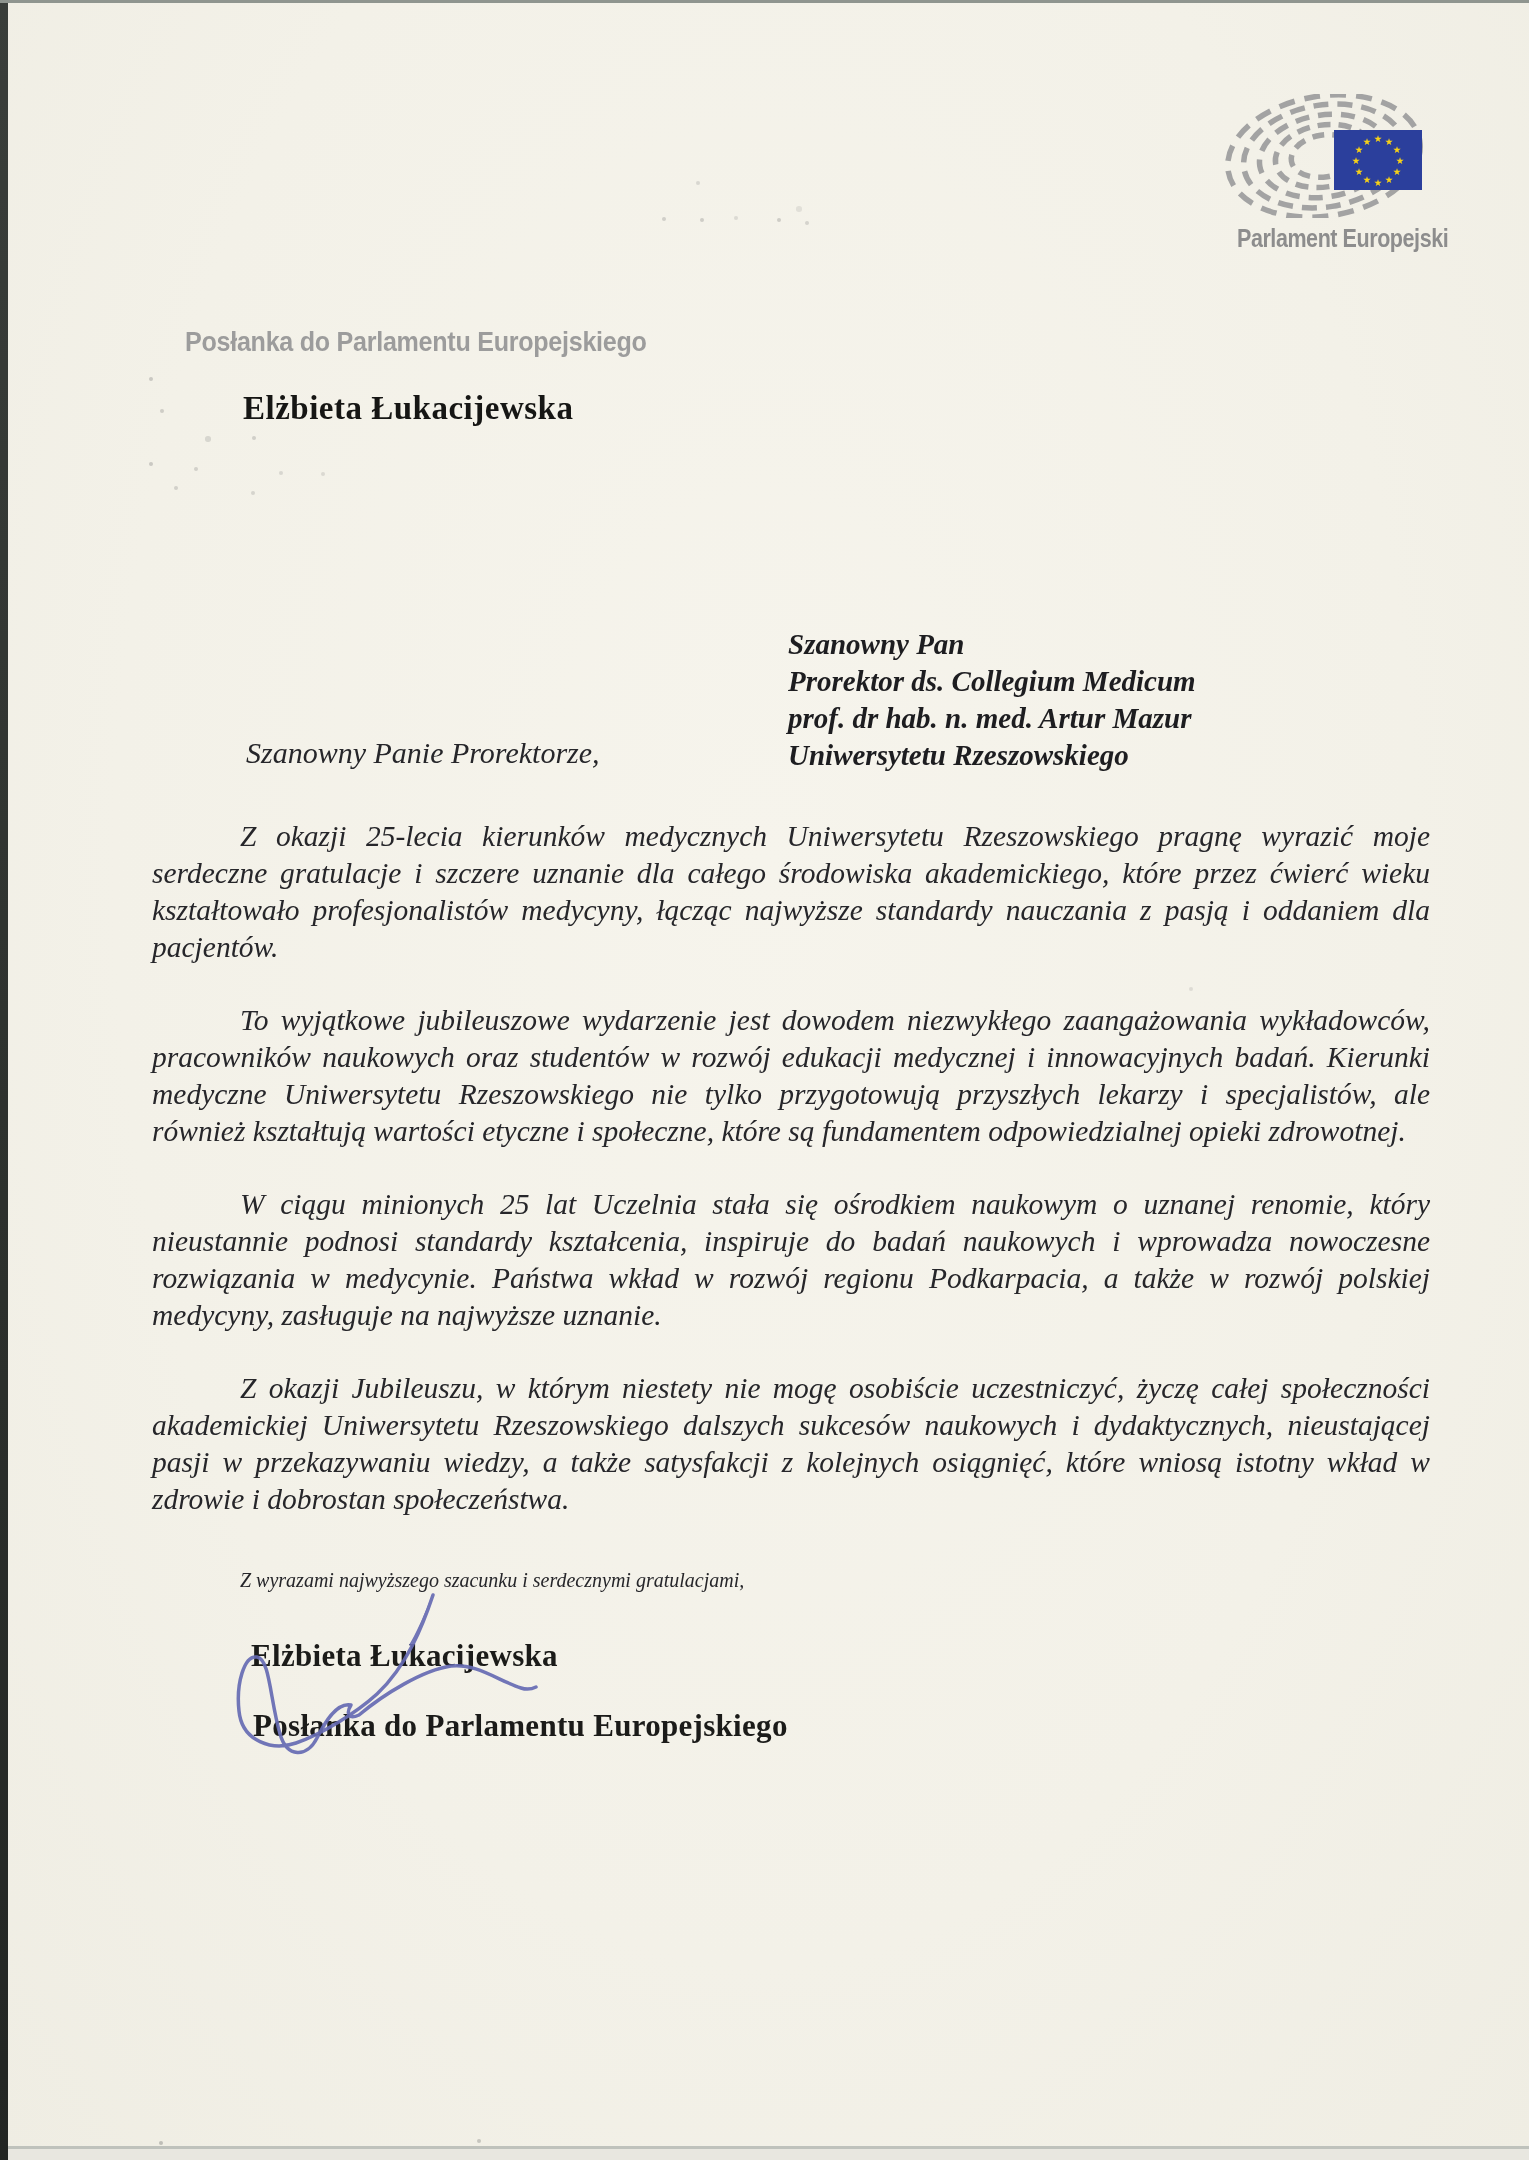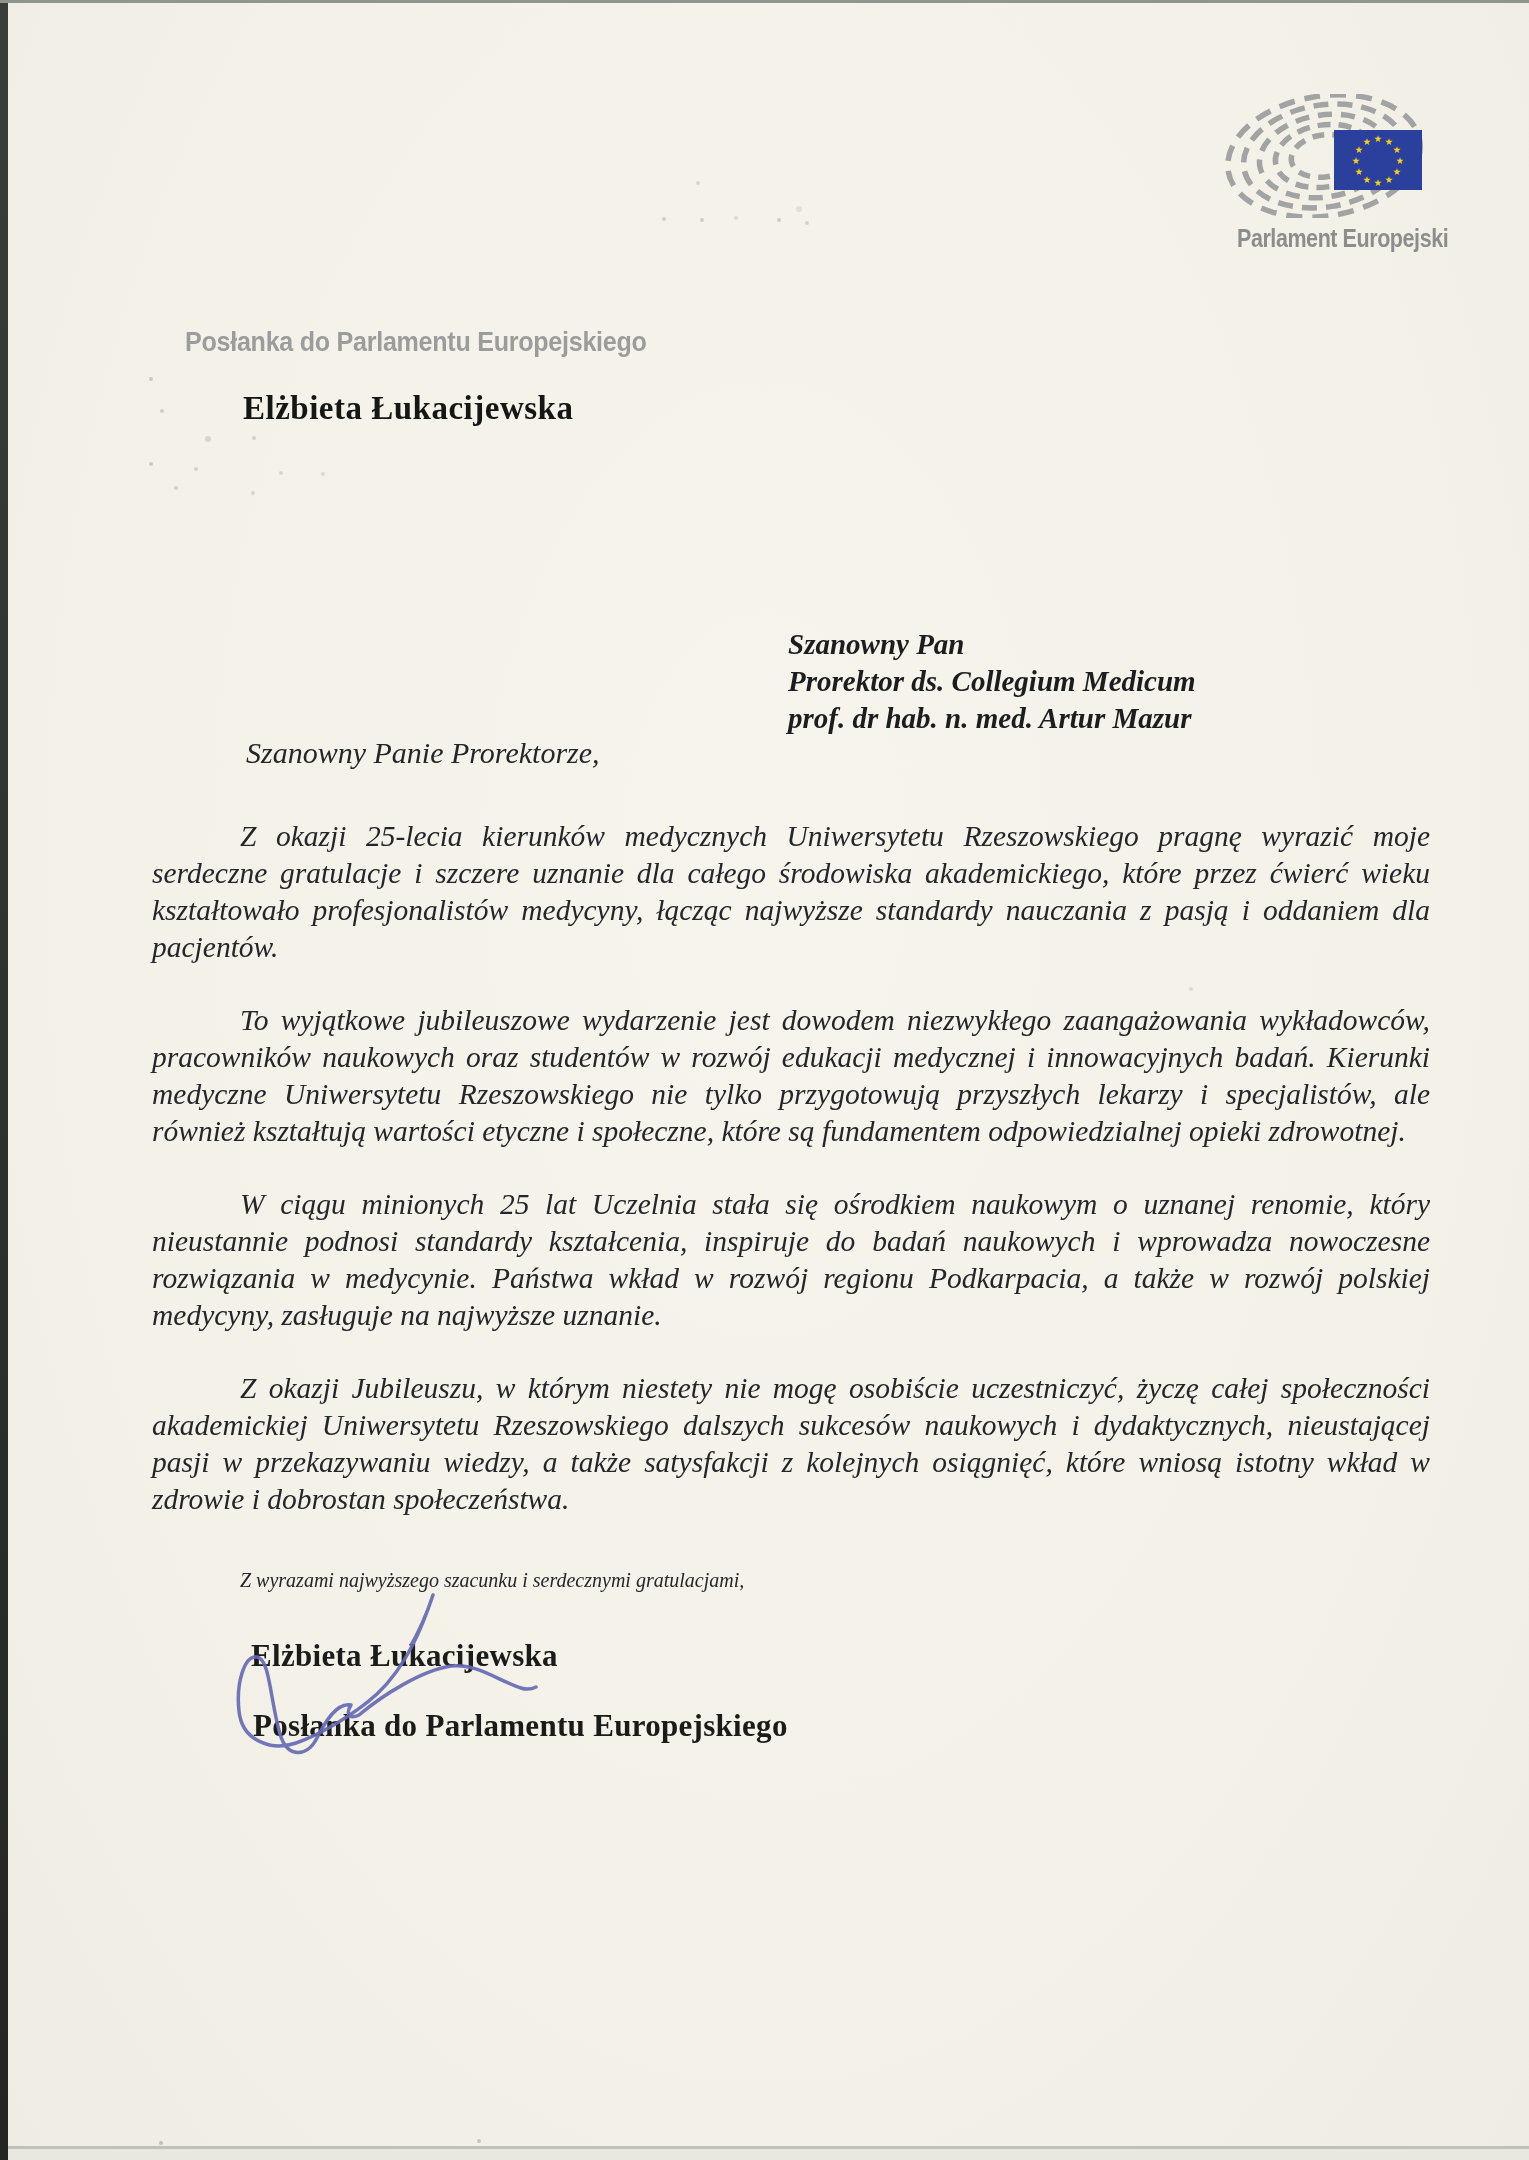--- a/index.html
+++ b/index.html
@@ -128,20 +128,21 @@
   </div>
 
   <div class="org-label">Posłanka do Parlamentu Europejskiego</div>
   <div class="sender-name">Elżbieta Łukacijewska</div>
 
 
   <div class="recipient">
     <div>Szanowny Pan</div>
     <div>Prorektor ds. Collegium Medicum</div>
     <div>prof. dr hab. n. med. Artur Mazur</div>
+    <div>Uniwersytetu Rzeszowskiego</div>
   </div>
 
   <div class="salutation">Szanowny Panie Prorektorze,</div>
 
   <div class="body-text">
     <p>Z okazji 25-lecia kierunków medycznych Uniwersytetu Rzeszowskiego pragnę wyrazić moje serdeczne gratulacje i szczere uznanie dla całego środowiska akademickiego, które przez ćwierć wieku kształtowało profesjonalistów medycyny, łącząc najwyższe standardy nauczania z pasją i oddaniem dla pacjentów.</p>
     <p>To wyjątkowe jubileuszowe wydarzenie jest dowodem niezwykłego zaangażowania wykładowców, pracowników naukowych oraz studentów w rozwój edukacji medycznej i innowacyjnych badań. Kierunki medyczne Uniwersytetu Rzeszowskiego nie tylko przygotowują przyszłych lekarzy i specjalistów, ale również kształtują wartości etyczne i społeczne, które są fundamentem odpowiedzialnej opieki zdrowotnej.</p>
     <p>W ciągu minionych 25 lat Uczelnia stała się ośrodkiem naukowym o uznanej renomie, który nieustannie podnosi standardy kształcenia, inspiruje do badań naukowych i wprowadza nowoczesne rozwiązania w medycynie. Państwa wkład w rozwój regionu Podkarpacia, a także w rozwój polskiej medycyny, zasługuje na najwyższe uznanie.</p>
     <p>Z okazji Jubileuszu, w którym niestety nie mogę osobiście uczestniczyć, życzę całej społeczności akademickiej Uniwersytetu Rzeszowskiego dalszych sukcesów naukowych i dydaktycznych, nieustającej pasji w przekazywaniu wiedzy, a także satysfakcji z kolejnych osiągnięć, które wniosą istotny wkład w zdrowie i dobrostan społeczeństwa.</p>
   </div>

